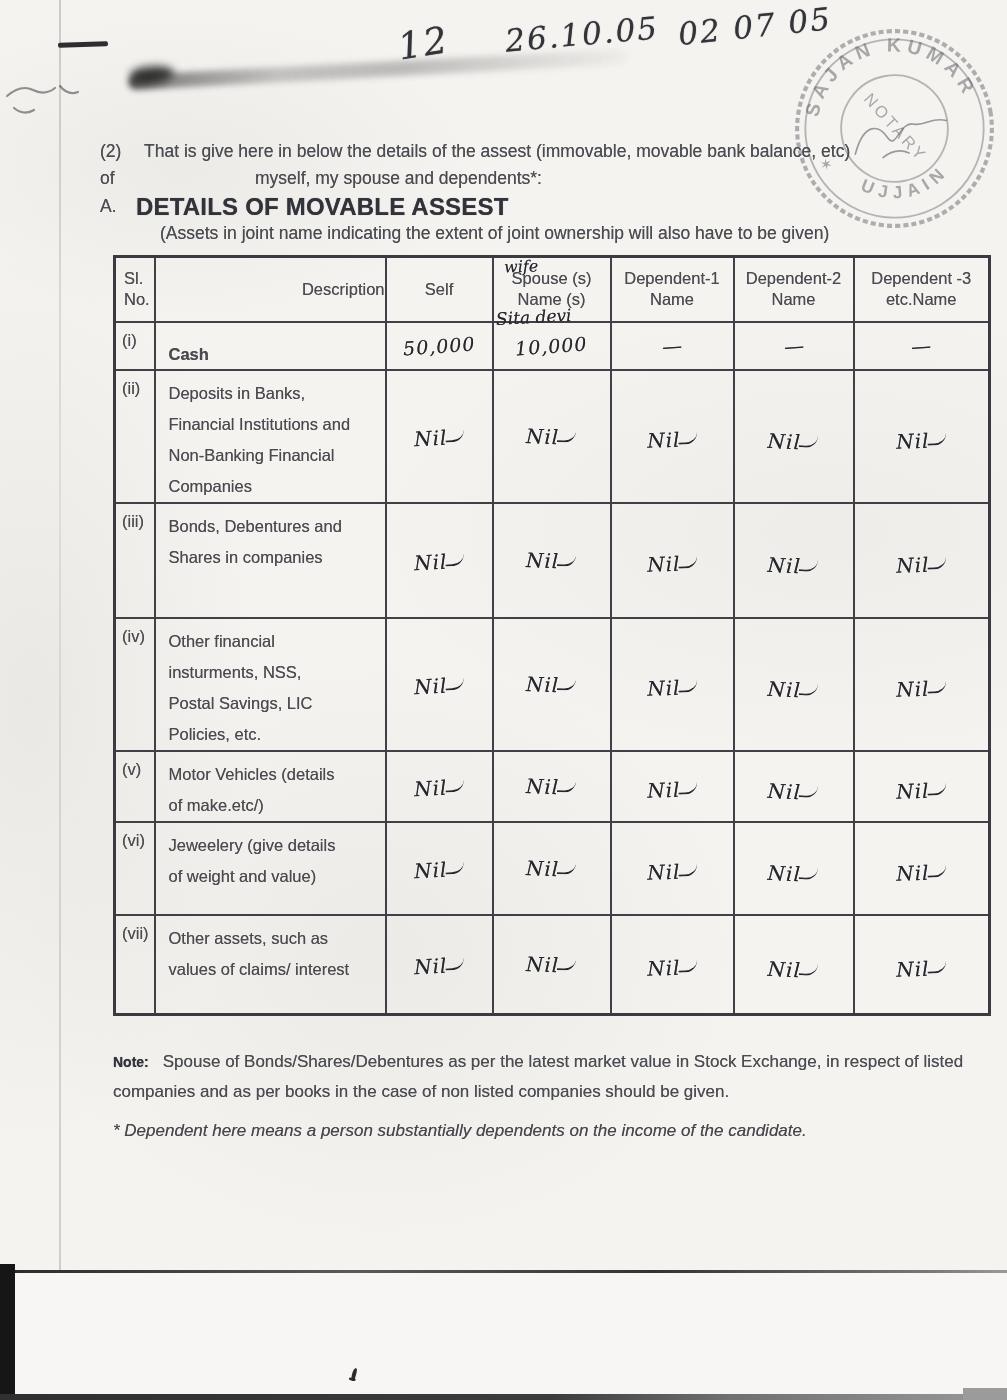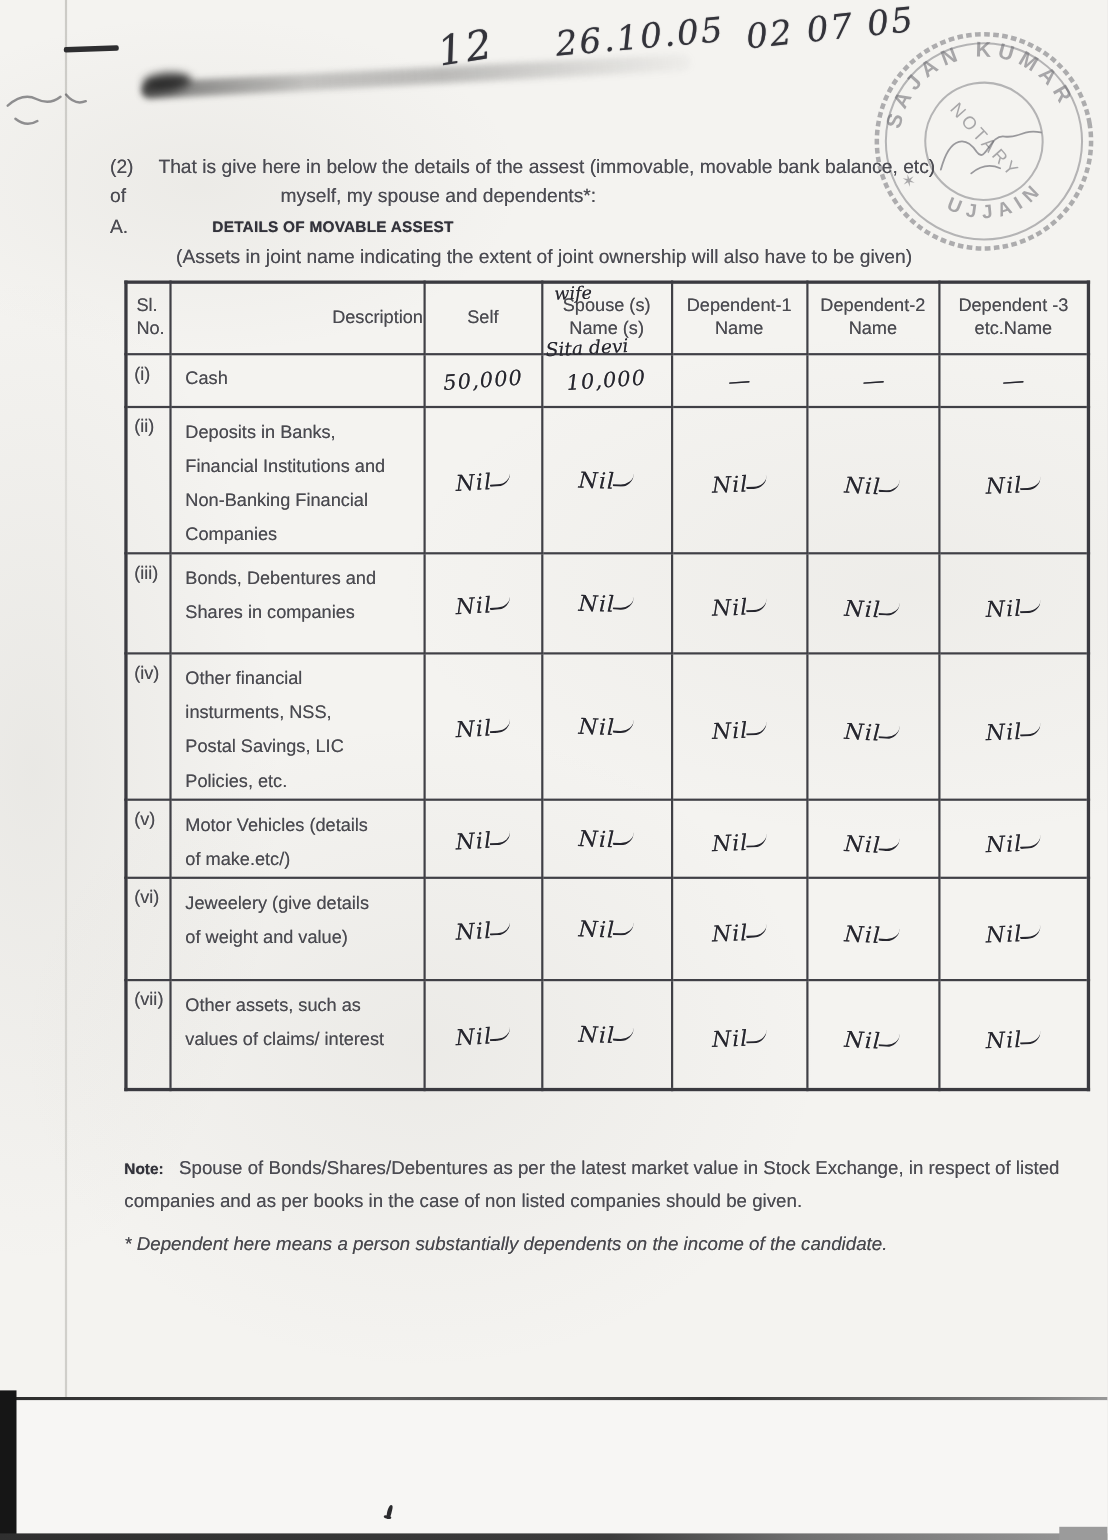--- a/index.html
+++ b/index.html
@@ -52,42 +52,42 @@
   
   .stamp{position:absolute;left:792px;top:26px;width:205px;height:205px;transform:rotate(-10deg);opacity:.82;}
   
   .intro{position:absolute;left:100px;top:138px;width:890px;font-size:17.5px;
     text-shadow:0 0 0.6px rgba(75,75,82,0.75);}
   .intro-row{position:relative;line-height:27px;}
   .intro-label{position:absolute;left:0;top:0;}
   .t1{margin-left:44px;display:block;}
   .t2{margin-left:155px;display:block;}
   .title-row{margin-top:1px;}
-  .sec-title{margin-left:93px;display:block;font-weight:bold;font-size:14px;color:#32323a;
+  .sec-title{margin-left:36px;display:block;font-weight:bold;font-size:24px;color:#32323a;
     text-shadow:0 0 0.7px rgba(50,50,58,0.8);letter-spacing:.2px;}
   .sec-sub{margin-left:60px;display:block;}
   
   .assets-table{position:absolute;left:113px;top:255px;width:875px;border-collapse:collapse;
     table-layout:fixed;font-size:16.5px;color:#4a4a50;text-shadow:0 0 0.6px rgba(74,74,80,0.7);}
   .assets-table th,.assets-table td{border:2px solid #404046;padding:0;}
   .assets-table{border:3px solid #3a3a40;}
   .assets-table thead tr{height:65px;}
   .assets-table tbody tr:nth-child(1){height:48px;}
   .assets-table tbody tr:nth-child(2){height:124px;}
-  .assets-table tbody tr:nth-child(3){height:91px;}
+  .assets-table tbody tr:nth-child(3){height:115px;}
   .assets-table tbody tr:nth-child(4){height:124px;}
   .assets-table tbody tr:nth-child(5){height:68px;}
   .assets-table tbody tr:nth-child(6){height:93px;padding-left:32px;}
   .assets-table tbody tr:nth-child(7){height:100px;}
   .assets-table th{font-weight:normal;vertical-align:middle;text-align:center;position:relative;}
   .assets-table th .l1,.assets-table th .l2{display:block;line-height:21px;}
   th.col-sl{text-align:left;padding-left:8px;}
   td.cell-sl{vertical-align:top;text-align:left;padding:8px 0 0 6px;}
   td.cell-desc{vertical-align:top;padding:7px 34px 0 13px;line-height:31px;}
-  tbody tr:nth-child(1) td.cell-desc{padding-top:10px;line-height:22px;}
+  tbody tr:nth-child(1) td.cell-desc{padding-top:20px;line-height:22px;font-weight:bold;}
   td.cell-val{text-align:center;vertical-align:middle;}
   
   td.cell-val:nth-child(3) .hw{transform:rotate(-3deg) translateY(2px);}
   td.cell-val:nth-child(4) .hw{transform:rotate(2deg) translateY(1px);}
   td.cell-val:nth-child(5) .hw{transform:rotate(-2deg) translateY(4px);}
   td.cell-val:nth-child(6) .hw{transform:rotate(3deg) translateY(6px);}
   td.cell-val:nth-child(7) .hw{transform:rotate(-2deg) translateY(5px);}
   tbody tr:nth-child(1) td.cell-val .hw{transform:rotate(-4deg) translateY(0);}
   
   .note{position:absolute;left:113px;top:1030px;width:860px;font-size:17px;line-height:30px;

